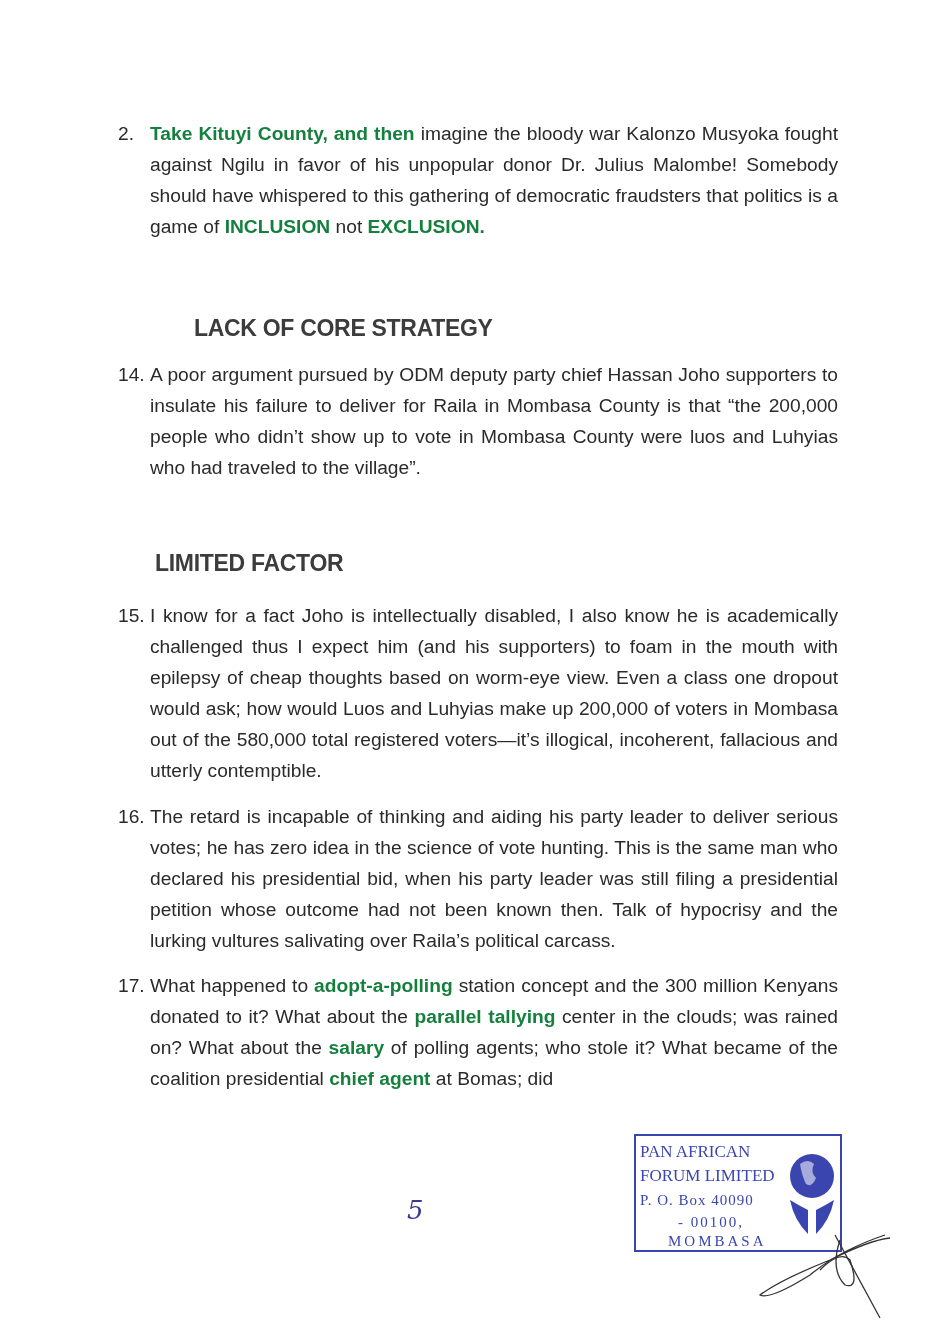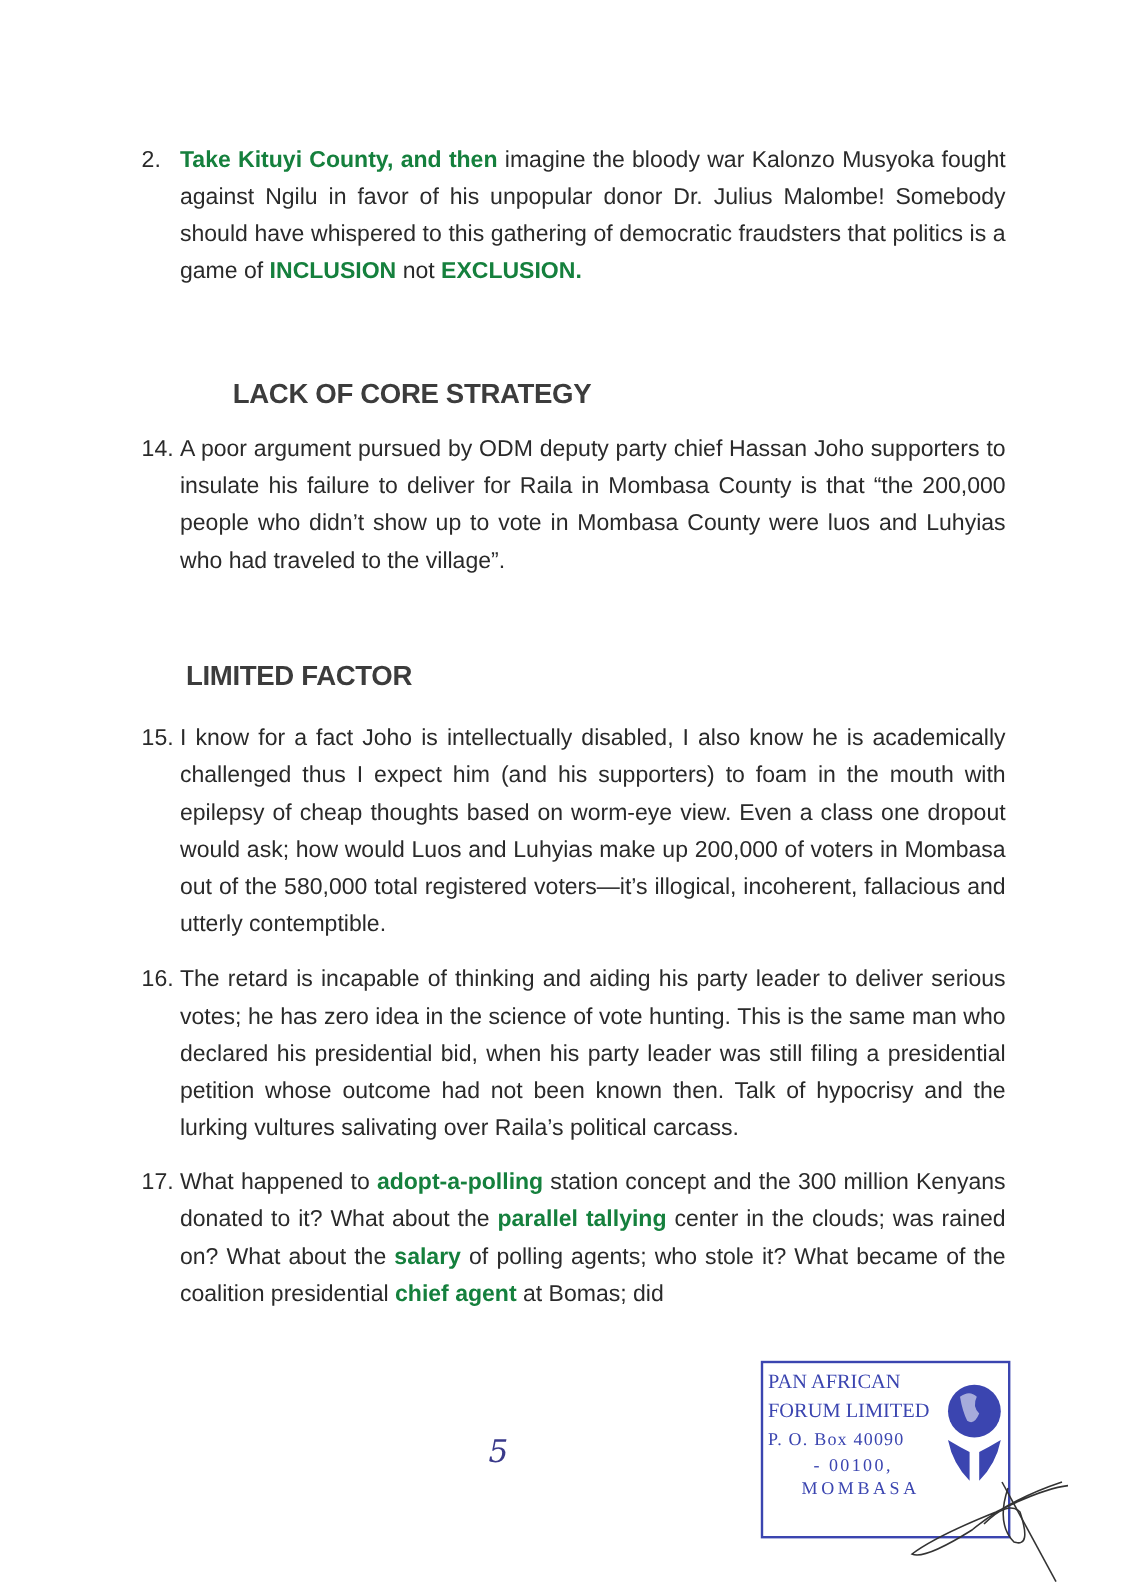--- a/index.html
+++ b/index.html
@@ -24,21 +24,21 @@
   #i13 { top: 118px; }
   #i14 { top: 359px; }
   #i15 { top: 600px; }
   #i16 { top: 801px; }
   #i17 { top: 970px; }
   .page-num {
     position: absolute; left: 407px; top: 1195px; font-size: 26px; color: #3a3a8a;
     font-family: "DejaVu Serif", serif; font-style: italic;
   }
   .stamp {
-    position: absolute; left: 634px; top: 1134px; width: 208px; height: 148px;
+    position: absolute; left: 634px; top: 1134px; width: 208px; height: 118px;
     border: 2px solid #3b45b0; box-sizing: border-box; color: #3b45b0;
     font-family: "Liberation Serif", serif;
   }
   .stamp .line { position: absolute; white-space: nowrap; font-size: 17px; line-height: 20px; }
   #s1 { left: 4px; top: 6px; }
   #s2 { left: 4px; top: 30px; }
   #s3 { left: 4px; top: 54px; letter-spacing: 1px; font-size: 15px; }
   #s4 { left: 42px; top: 76px; letter-spacing: 2px; font-size: 15px; }
   #s5 { left: 32px; top: 95px; letter-spacing: 3px; font-size: 15px; }
   .stamp svg.globe { position: absolute; left: 148px; top: 14px; }

